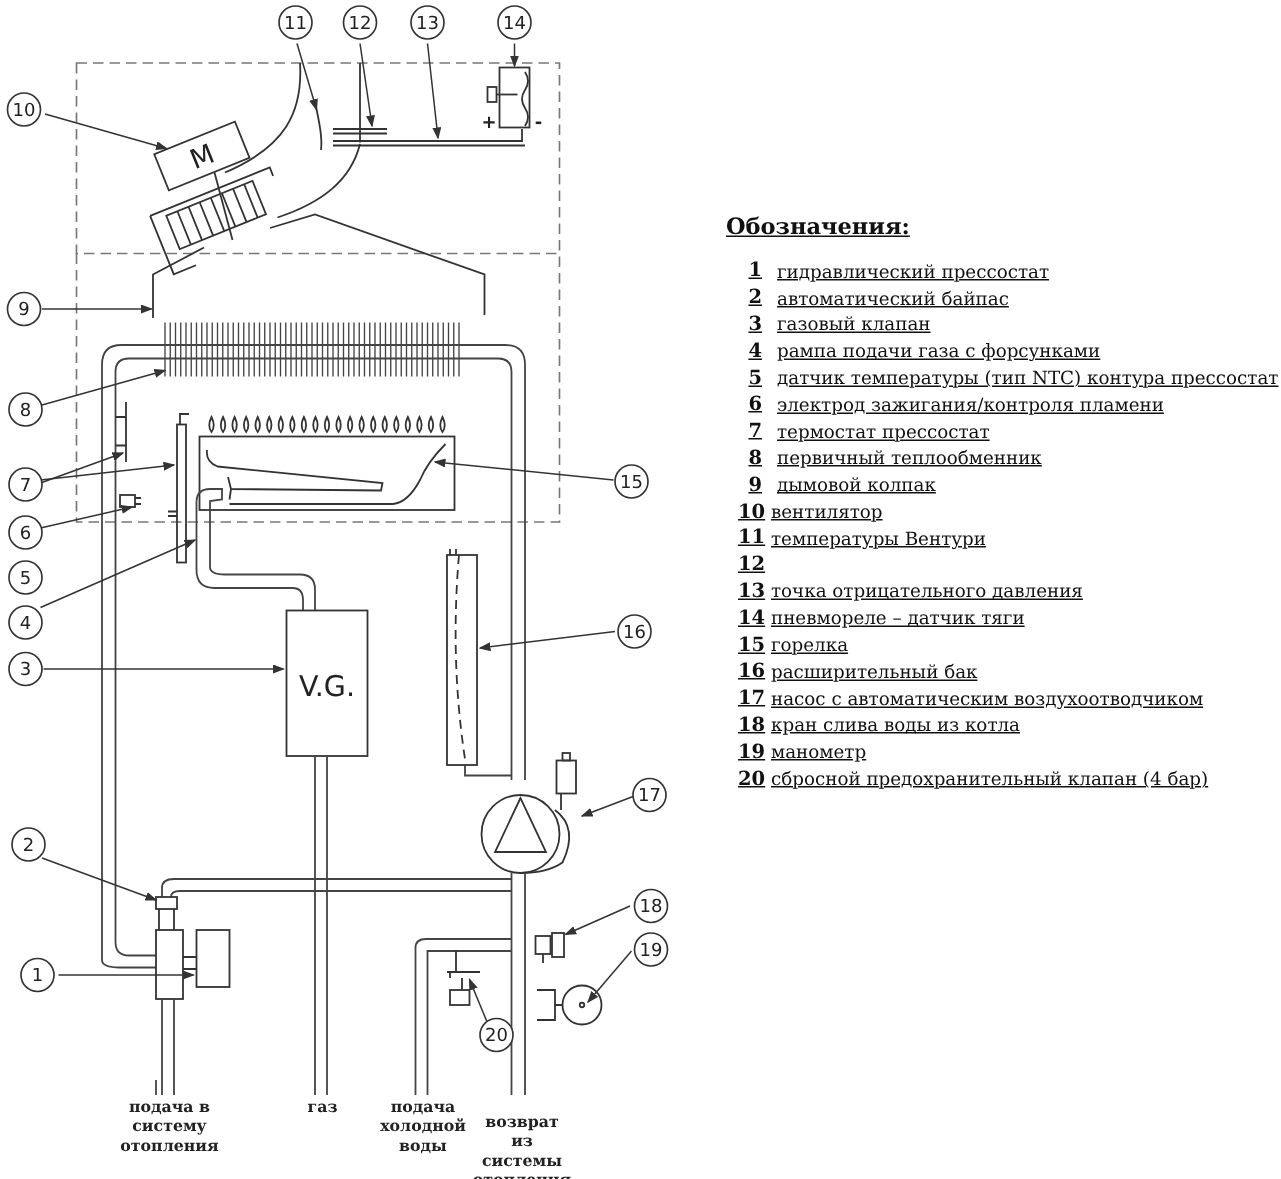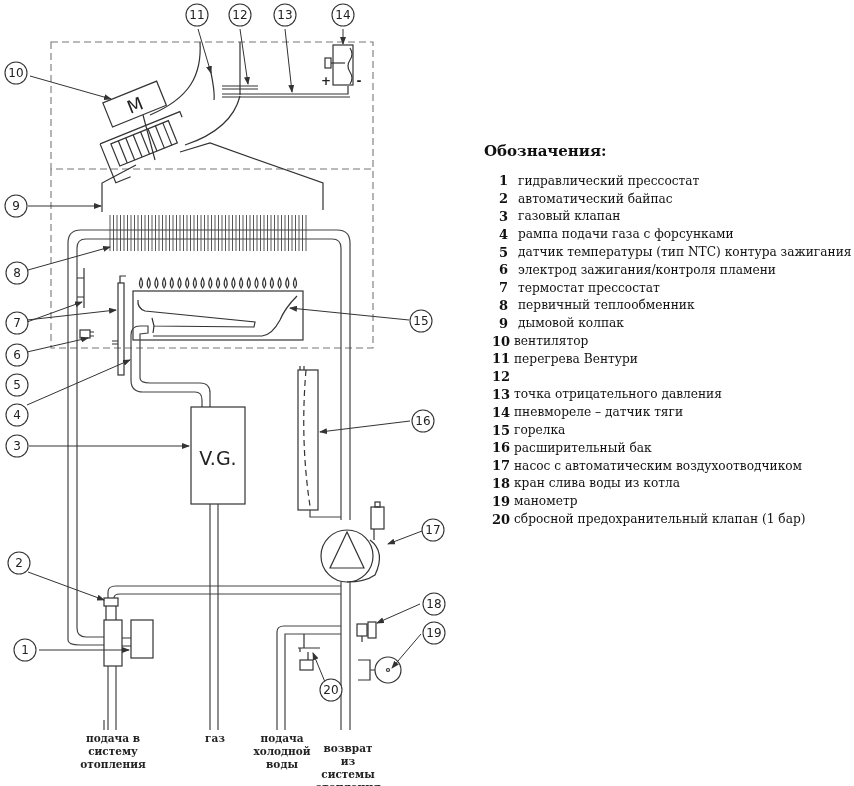--- a/index.html
+++ b/index.html
@@ -6,21 +6,21 @@
   body { width:854px; height:786px; position:relative; overflow:hidden; font-family:"DejaVu Serif", serif; color:#111; }
   #diagram { position:absolute; left:0; top:0; width:854px; height:786px; }
   .ln { stroke:#333; stroke-width:1.2; fill:none; }
   .pipe { stroke:#444; stroke-width:1.2; fill:none; }
   .dash { stroke:#777; stroke-width:1.1; fill:none; stroke-dasharray:7 4; }
   .callout circle { fill:#fff; stroke:#333; stroke-width:1.1; }
   .callout text { font-family:"DejaVu Sans", sans-serif; font-size:12px; fill:#222; text-anchor:middle; dominant-baseline:central; }
   .leader { stroke:#333; stroke-width:1; fill:none; marker-end:url(#arr); }
   .lbl-big { font-family:"DejaVu Sans", sans-serif; fill:#222; text-anchor:middle; dominant-baseline:central; }
   .bottom-label { position:absolute; top:732px; font-family:"DejaVu Serif", serif; font-weight:bold; font-size:10.5px; line-height:13px; text-align:center; color:#222; }
-  .legend { position:absolute; left:484px; top:142px; }
+  .legend { position:absolute; left:484px; top:142px;text-decoration:underline; }
   .legend h2 { margin:0 0 12px 0; font-size:15px; font-weight:bold; font-family:"DejaVu Serif", serif; }
   .legend ul { list-style:none; margin:0; padding:0; }
   .legend li { display:flex; height:17.8px; align-items:center; font-size:12.2px; font-family:"DejaVu Serif", serif; white-space:nowrap; }
   .legend .num { display:inline-block; width:34px; text-align:right; padding-right:10px; box-sizing:border-box; font-weight:bold; font-size:13px; }
   .legend .num.two { width:30px; text-align:left; padding-left:8px; padding-right:0; }
 </style>
 </head>
 <body>
 
 <svg id="diagram" viewBox="0 0 854 786" xmlns="http://www.w3.org/2000/svg">
@@ -362,21 +362,21 @@
       <li>
         <span class="num">3</span>
         <span>газовый клапан</span>
       </li>
       <li>
         <span class="num">4</span>
         <span>рампа подачи газа с форсунками</span>
       </li>
       <li>
         <span class="num">5</span>
-        <span>датчик температуры (тип NTC) контура зажигания</span>
+        <span>датчик температуры (тип NTC) контура прессостат</span>
       </li>
       <li>
         <span class="num">6</span>
         <span>электрод зажигания/контроля пламени</span>
       </li>
       <li>
         <span class="num">7</span>
         <span>термостат прессостат</span>
       </li>
       <li>
@@ -386,21 +386,21 @@
       <li>
         <span class="num">9</span>
         <span>дымовой колпак</span>
       </li>
       <li>
         <span class="num two">10</span>
         <span>вентилятор</span>
       </li>
       <li>
         <span class="num two">11</span>
-        <span>перегрева Вентури</span>
+        <span>температуры Вентури</span>
       </li>
       <li>
         <span class="num two">12</span>
       </li>
       <li>
         <span class="num two">13</span>
         <span>точка отрицательного давления</span>
       </li>
       <li>
         <span class="num two">14</span>
@@ -421,16 +421,16 @@
       <li>
         <span class="num two">18</span>
         <span>кран слива воды из котла</span>
       </li>
       <li>
         <span class="num two">19</span>
         <span>манометр</span>
       </li>
       <li>
         <span class="num two">20</span>
-        <span>сбросной предохранительный клапан (1 бар)</span>
+        <span>сбросной предохранительный клапан (4 бар)</span>
       </li>
     </ul>
 </div>
 
 </body></html>

